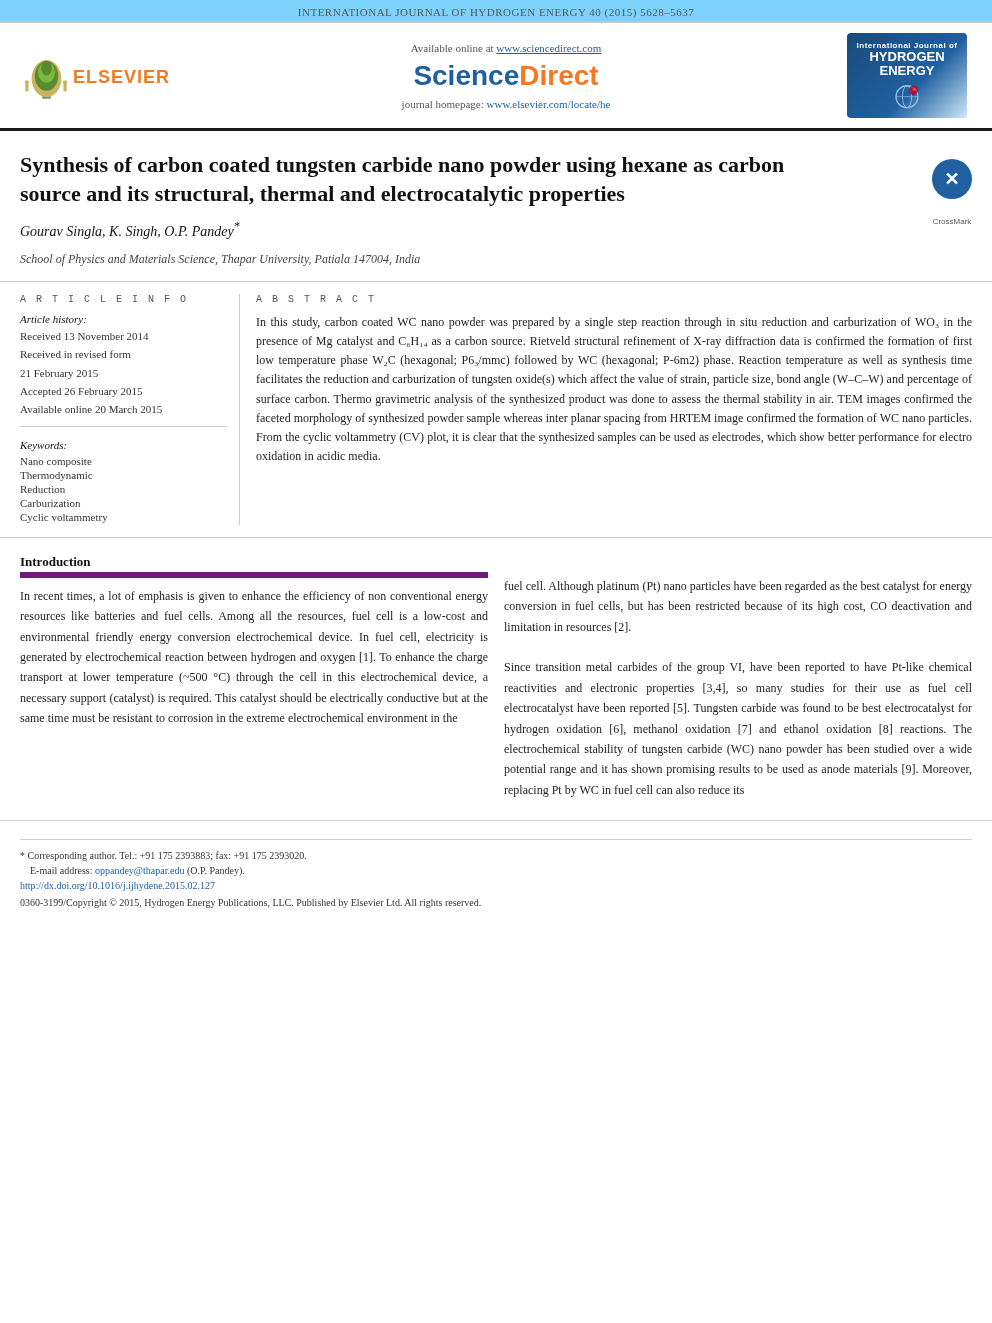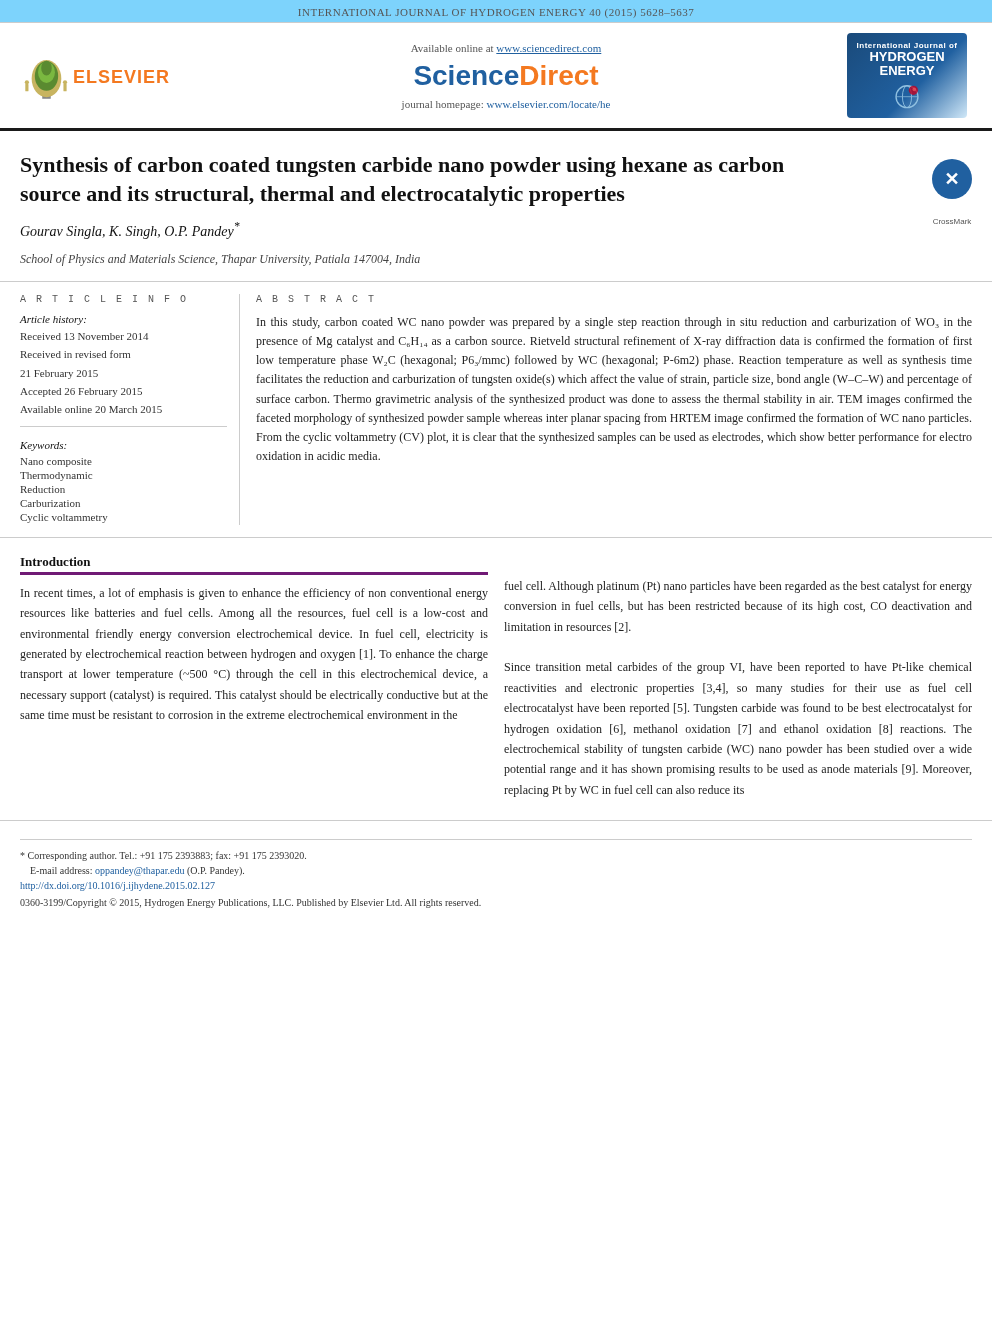--- a/index.html
+++ b/index.html
@@ -268,21 +268,21 @@
     }
 
     .body-right {
       flex: 1;
     }
 
     .section-title {
       font-size: 13px;
       font-weight: bold;
       color: #111;
-      border-bottom: 3px solid #701a75;
+      border-bottom: 6px solid #701a75;
       padding-bottom: 2px;
       margin-bottom: 8px;
     }
 
     .body-text {
       font-size: 12px;
       line-height: 1.7;
       color: #222;
       text-align: justify;
     }

